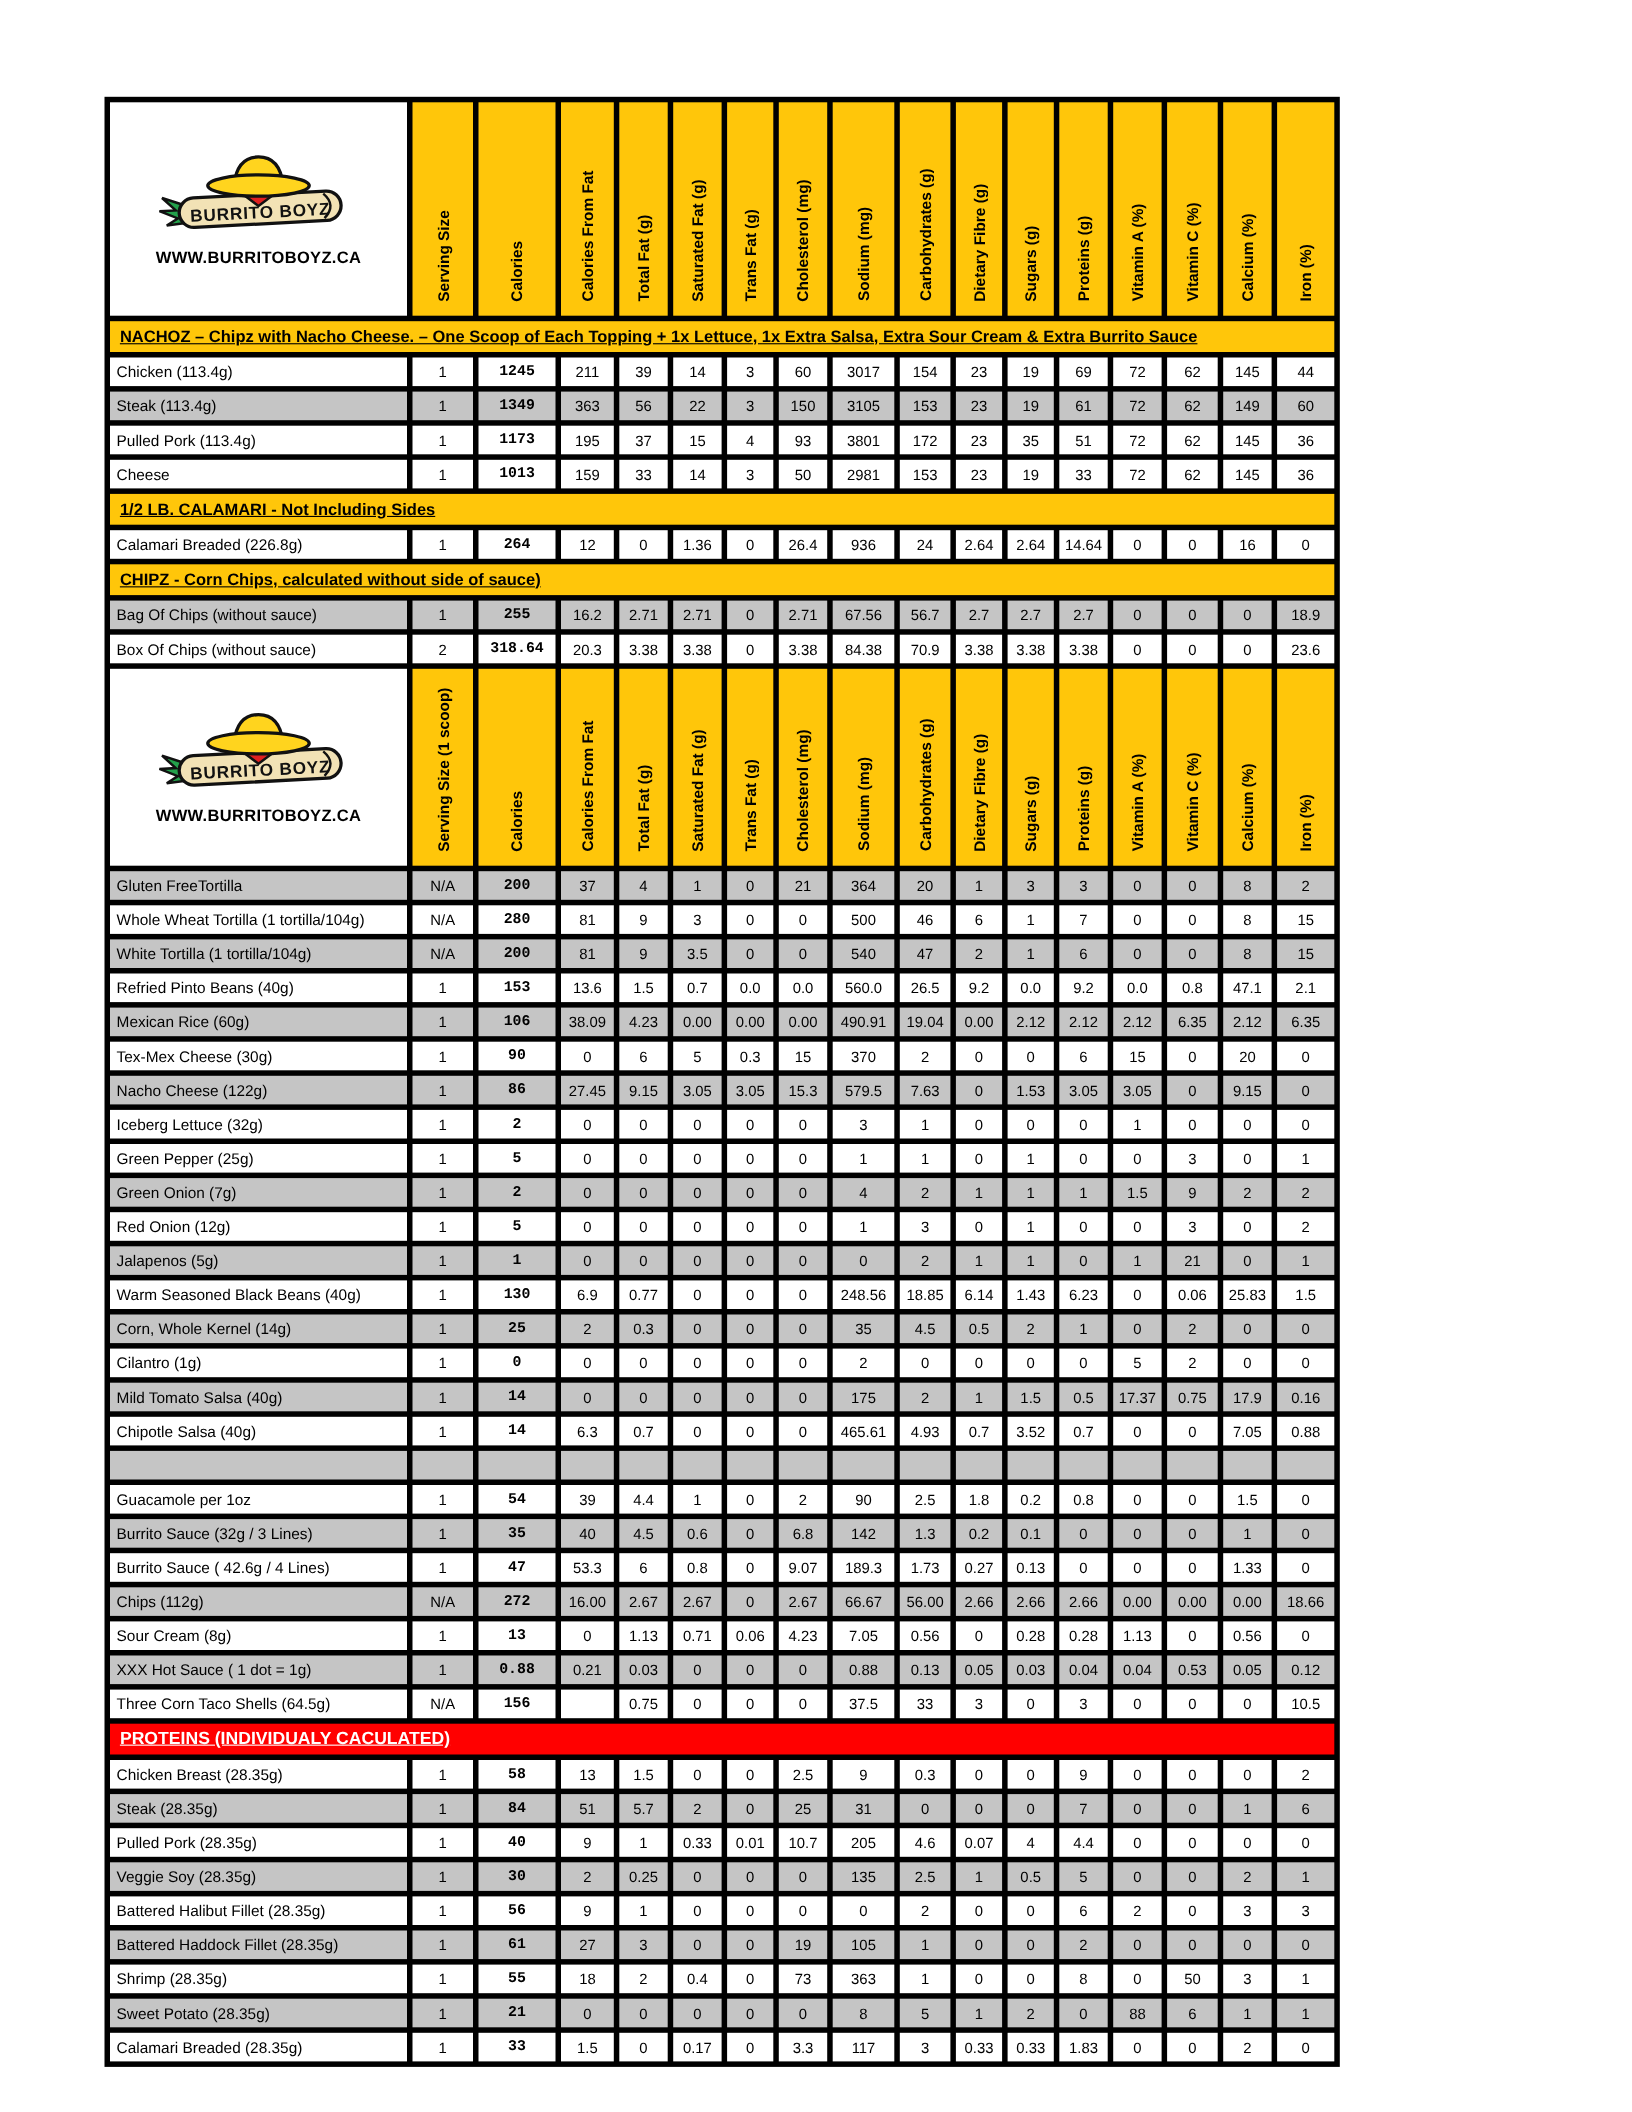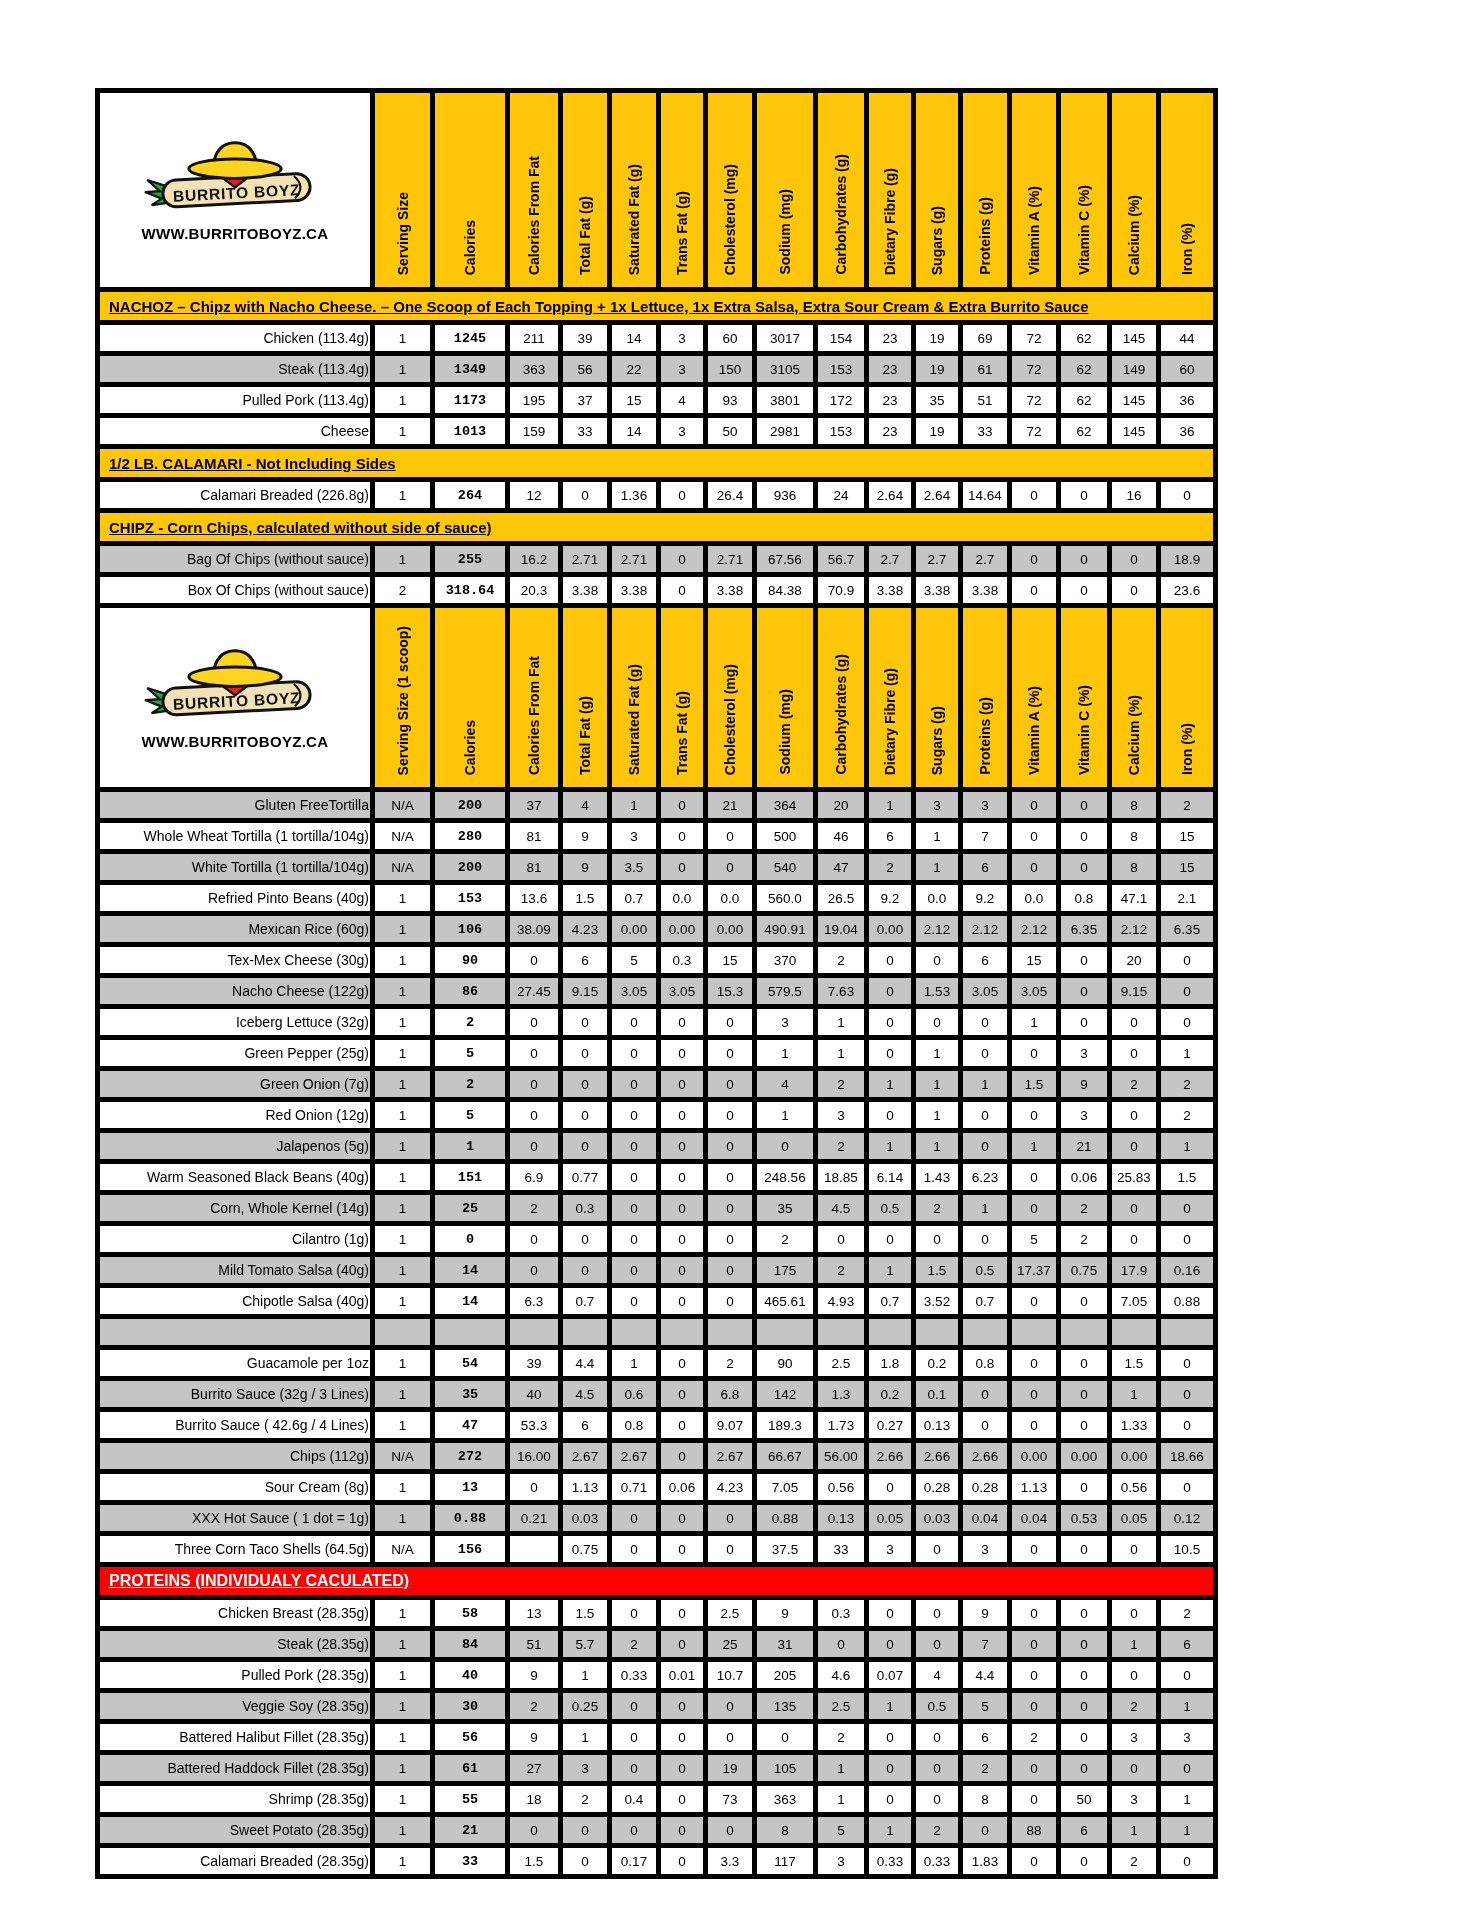--- a/index.html
+++ b/index.html
@@ -37,21 +37,21 @@
   }
   .logo-site{font-weight:bold;font-size:15px;letter-spacing:.3px;margin-top:3px;}
   
   td.bar{height:26px;font-weight:bold;text-decoration:underline;padding-left:9px;font-size:15px;white-space:nowrap;}
   td.bar.yellow{background:var(--yellow);color:#000;margin-top:48px;}
   td.bar.red{background:var(--red);color:#fff;font-size:16px;}
   
   .drow td{height:24px;font-size:13.5px;}
   .drow.white td{background:#fff;}
   .drow.gray td{background:var(--gray);}
-  td.name{text-align:right;padding-left:6px;font-size:14px;white-space:nowrap;}
+  td.name{text-align:left;padding-left:6px;font-size:14px;white-space:nowrap;}
   td.val{text-align:center;white-space:nowrap;}
   td.val.cal{font-weight:bold;font-family:Liberation Mono, monospace;}
 </style>
 </head>
 <body>
 
 <div class="page">
   <table class="nutri">
     <colgroup>
       <col style="width:270px">
@@ -503,21 +503,21 @@
           <td class="val">1</td>
           <td class="val">0</td>
           <td class="val">1</td>
           <td class="val">21</td>
           <td class="val">0</td>
           <td class="val">1</td>
         </tr>
         <tr class="drow white">
           <td class="name">Warm Seasoned Black Beans (40g)</td>
           <td class="val">1</td>
-          <td class="val cal">151</td>
+          <td class="val cal">130</td>
           <td class="val">6.9</td>
           <td class="val">0.77</td>
           <td class="val">0</td>
           <td class="val">0</td>
           <td class="val">0</td>
           <td class="val">248.56</td>
           <td class="val">18.85</td>
           <td class="val">6.14</td>
           <td class="val">1.43</td>
           <td class="val">6.23</td>

